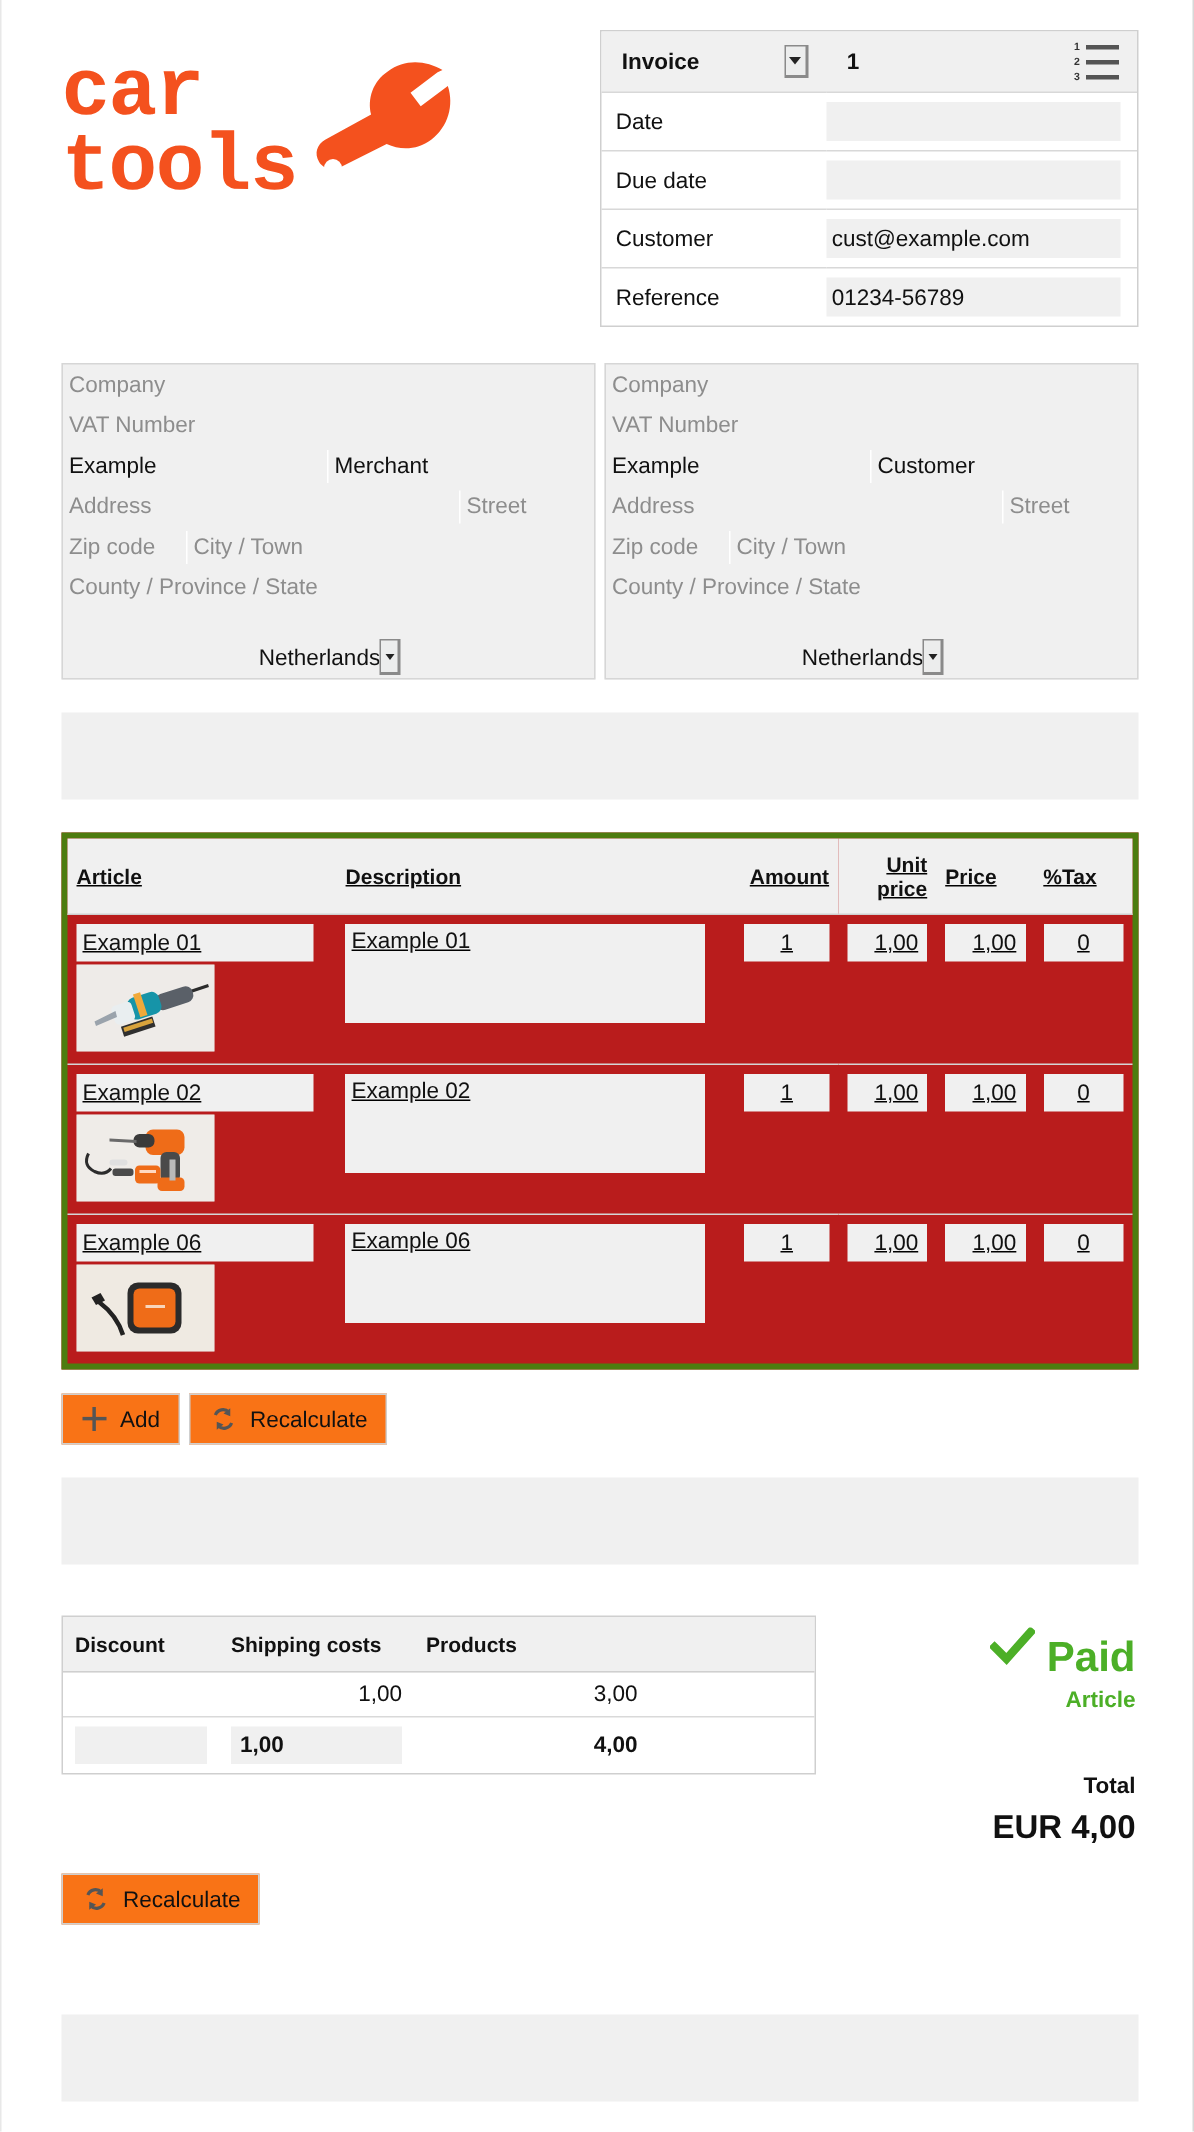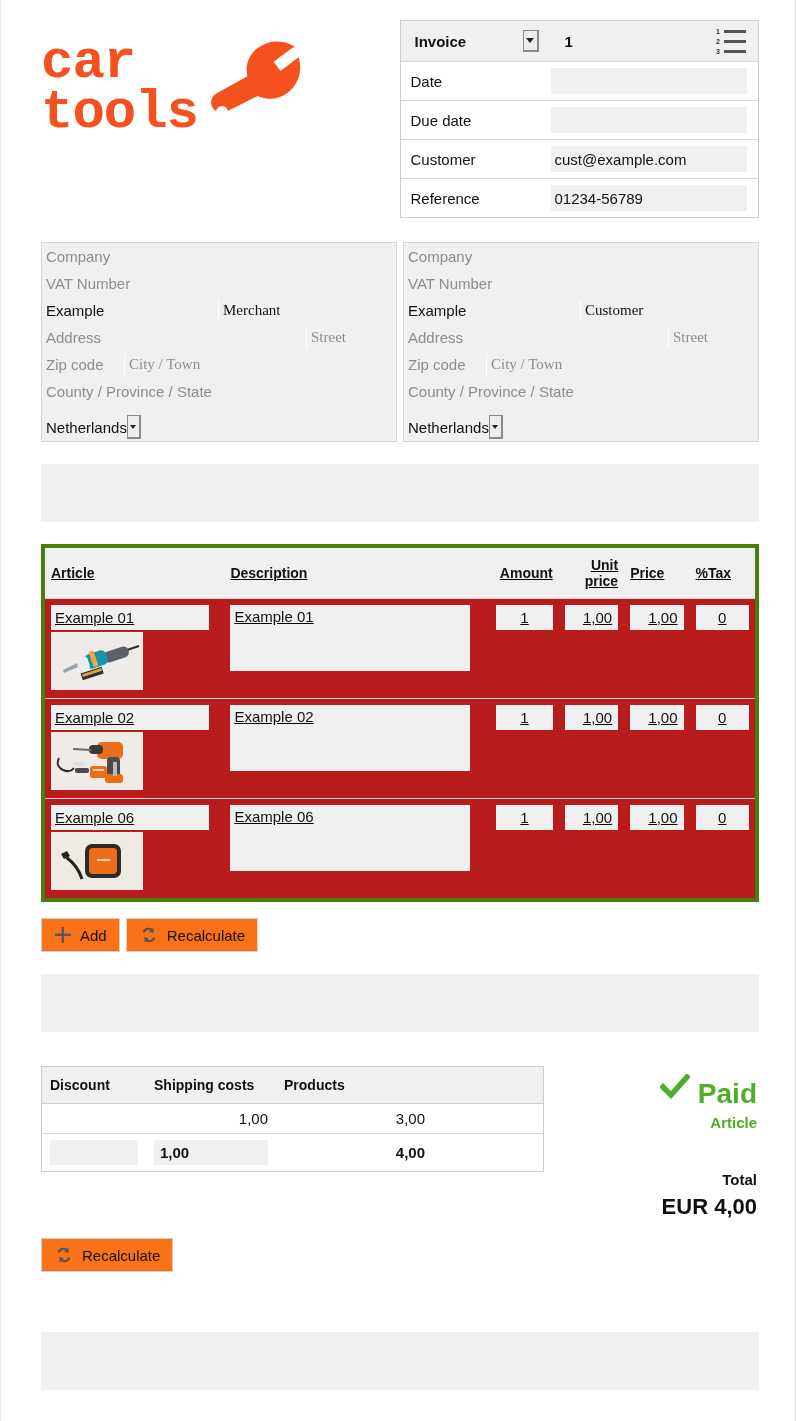--- a/index.html
+++ b/index.html
@@ -83,25 +83,25 @@
     padding: 0; position: relative;
   }
   .af { height: 27px; display: flex; align-items: center; font-size: 15px; padding-left: 4px; }
   .ph { color: #8d8d8d; }
   .val { color: #111; }
   .af-split { display: flex; height: 27px; align-items: center; }
   .af-split > div {
     height: 22px; display: flex; align-items: center;
     font-size: 15px; padding-left: 4px;
   }
-  .divider-l { border-left: 1px solid #ffffff; font-family: Liberation Serif, serif; }
+  .divider-l { border-left: 1px solid #ffffff; }
   .country-sel {
-    display: flex; align-items: center; justify-content: flex-start;
+    display: flex; align-items: center; justify-content: center;
     height: 28px; background: #f0f0f0; font-size: 15px; color: #111;
-    padding-left: 4px; margin-top: 8px;
+    padding-left: 4px; margin-top: 19px;
   }
   .country-arrow {
     width: 14px; height: 24px; margin-right: 2px; background: #eceded;
     border: 1px solid #8a8a8a; border-right-width: 2px; border-bottom-width: 2px;
     display: flex; align-items: center; justify-content: center;
   }
   .country-arrow i {
     width: 0; height: 0; border-left: 3px solid transparent;
     border-right: 3px solid transparent; border-top: 4px solid #222;
   }

